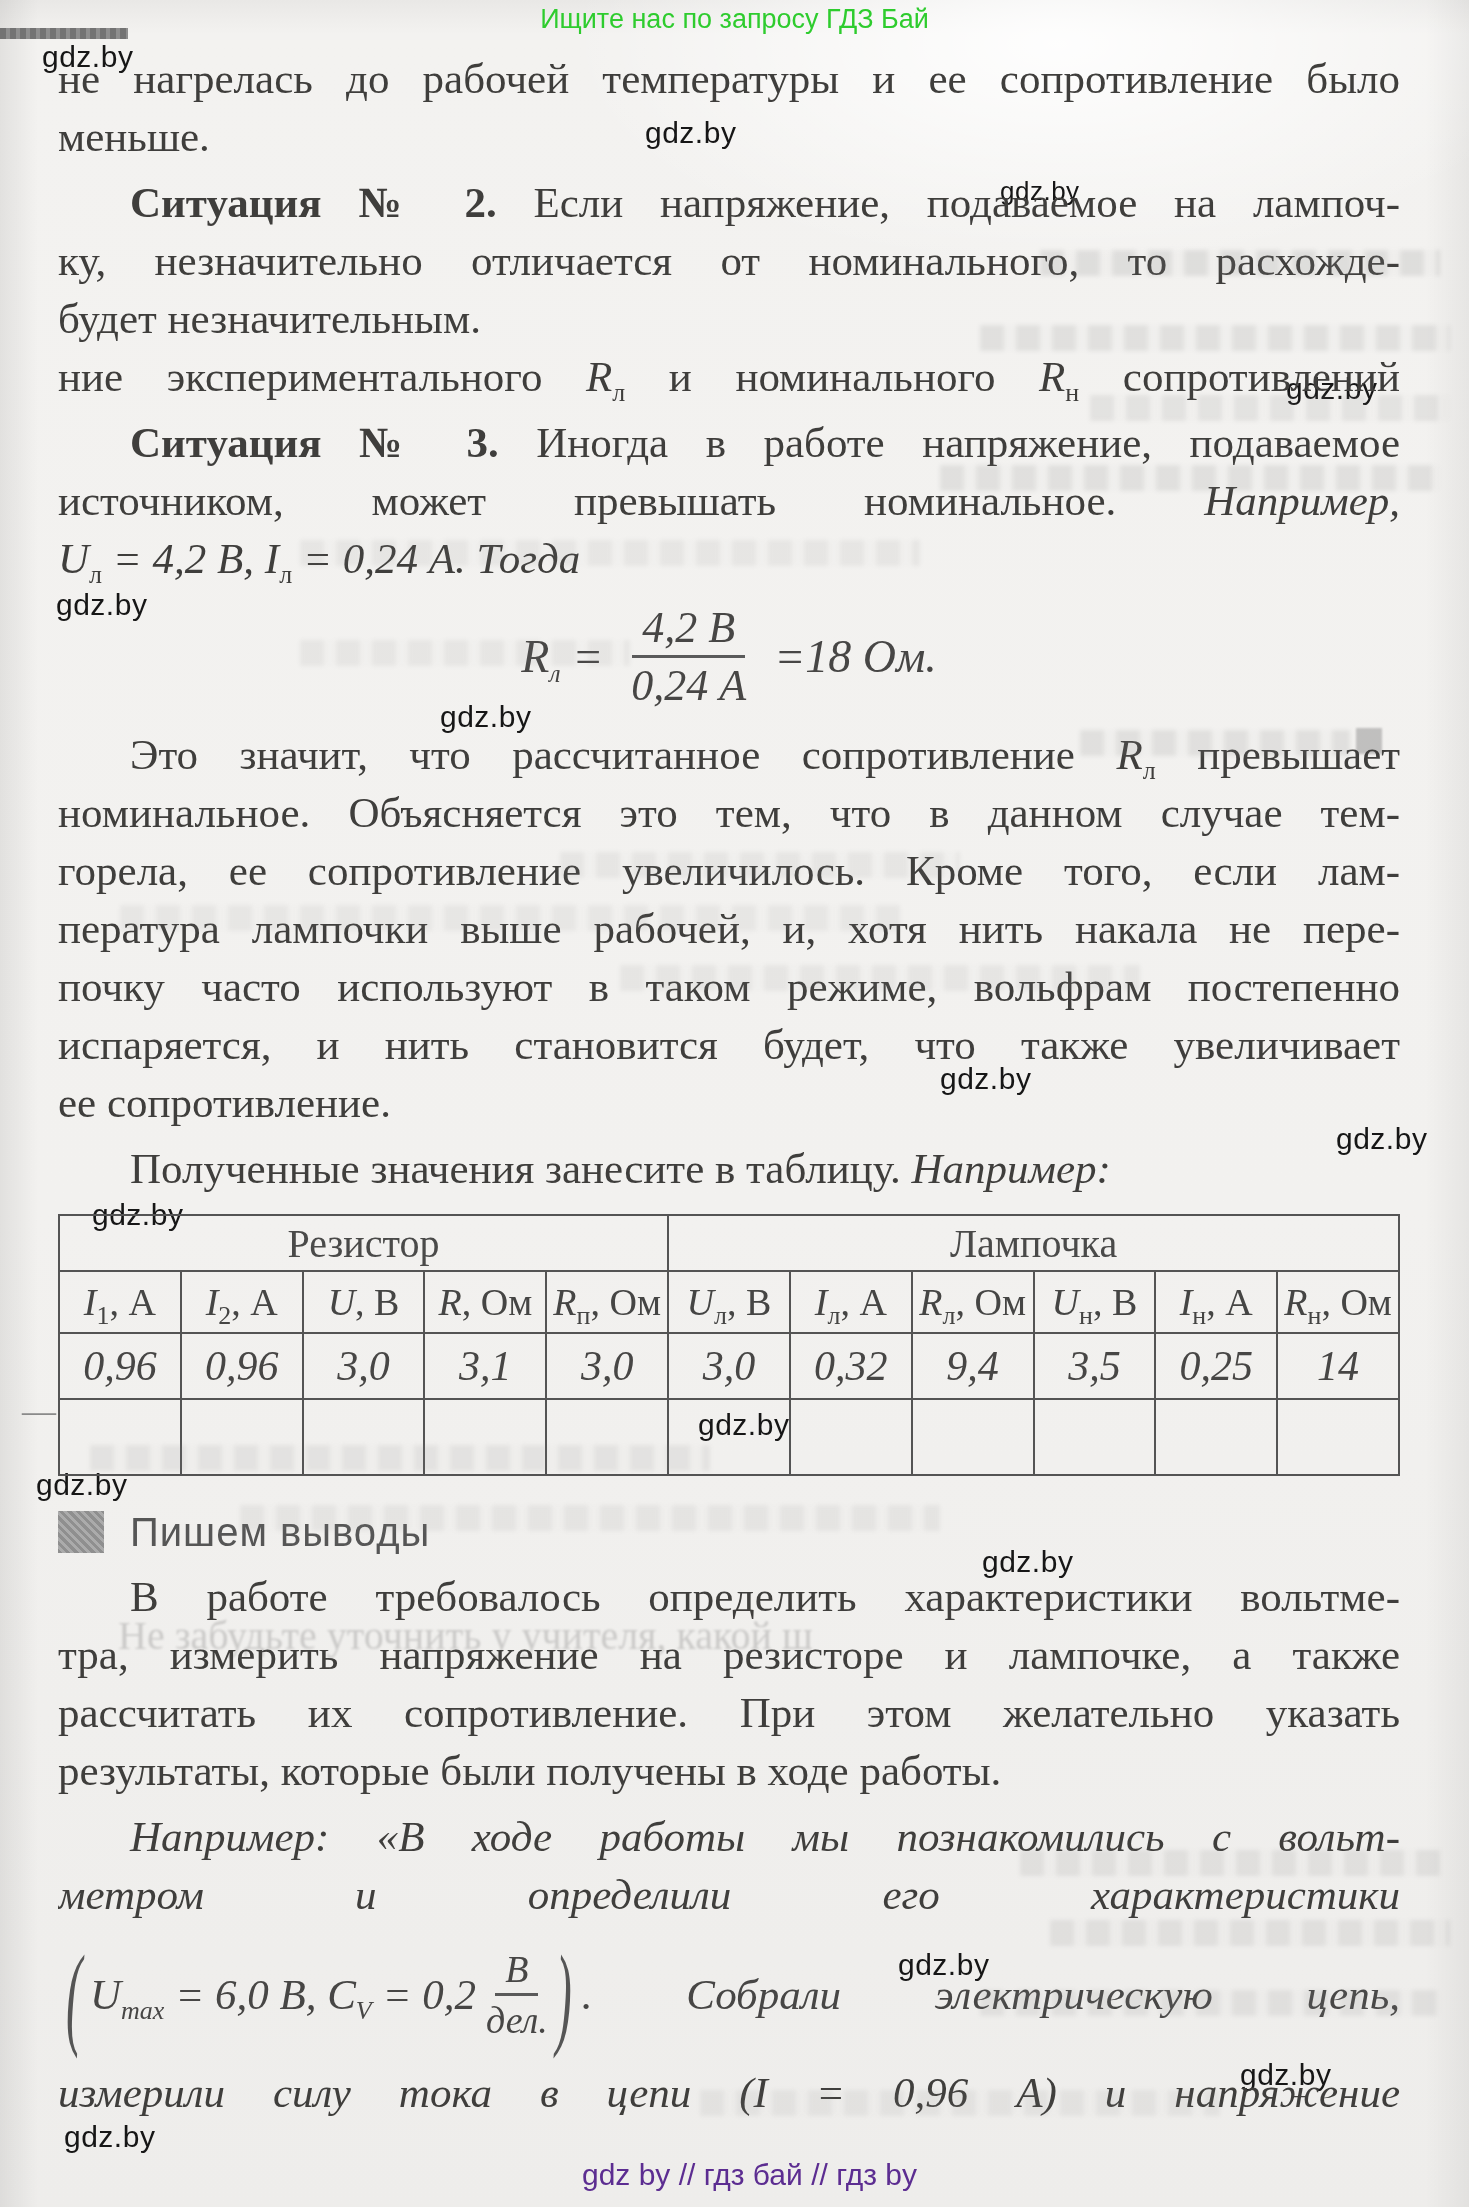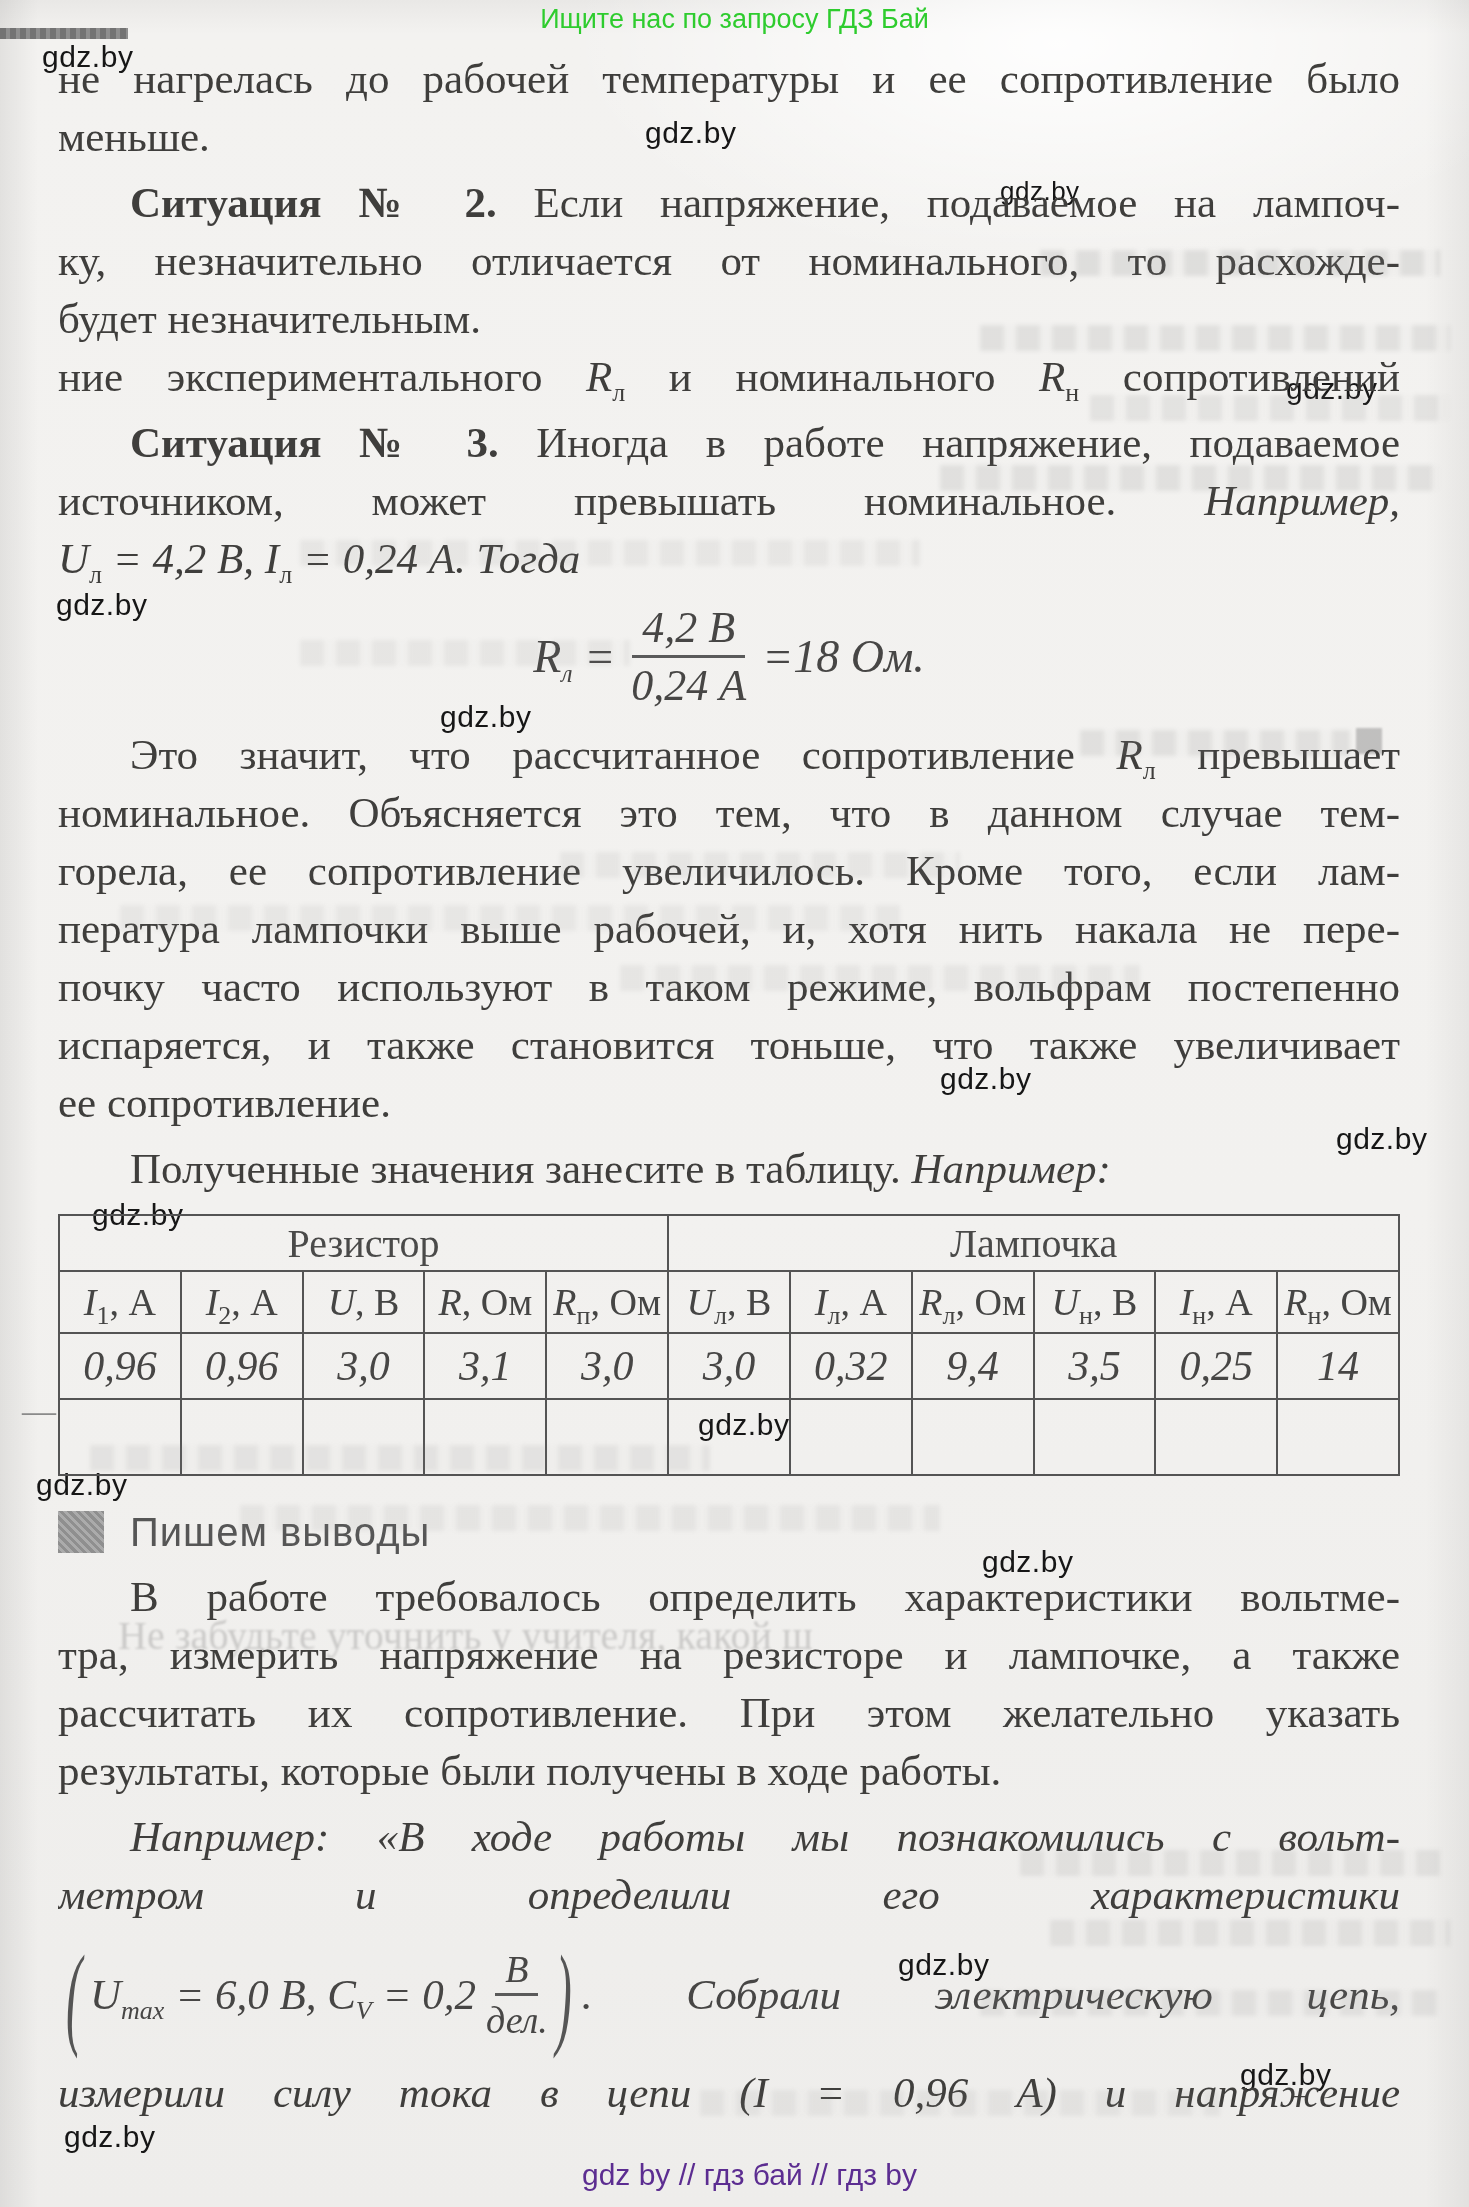--- a/index.html
+++ b/index.html
@@ -33,21 +33,21 @@
   .ln{font-size:43px; line-height:58px; height:58px; overflow:hidden; white-space:normal;}
   .ln.j{text-align:justify;}
   .ln.j::after{content:""; display:inline-block; width:100%;}
   .ln.ind{text-indent:72px;}
   .gap{margin-top:8px;}
   sub{font-size:26px; line-height:0;}
   b{font-weight:bold;}
 
   
   .formula{
-    display:flex; justify-content:center; align-items:center; gap:16px;
+    display:flex; justify-content:center; align-items:center; gap:28px;
     height:124px; margin:6px 0 6px 0; font-style:italic; font-size:46px; color:#474645;
   }
   .frac{display:inline-flex; flex-direction:column; align-items:center; font-size:44px;}
   .frac .num{padding:0 10px 2px 10px; border-bottom:3px solid #5a5a5a;}
   .frac .den{padding-top:2px;}
 
   
   .tbl-wrap{position:relative; margin:16px 0 0 0;}
   table.results{width:100%; border-collapse:collapse; table-layout:fixed;border-radius:8px;}
   table.results th, table.results td{
@@ -149,21 +149,21 @@
       </span>
       <span>=18 Ом.</span>
     </div>
 
     <div class="para gap">
         <div class="ln j ind">Это значит, что рассчитанное сопротивление <i>R</i><sub>л</sub> превышает</div>
         <div class="ln j">номинальное. Объясняется это тем, что в данном случае тем-</div>
         <div class="ln j">горела, ее сопротивление увеличилось. Кроме того, если лам-</div>
         <div class="ln j">пература лампочки выше рабочей, и, хотя нить накала не пере-</div>
         <div class="ln j">почку часто используют в таком режиме, вольфрам постепенно</div>
-        <div class="ln j">испаряется, и также становится тоньше, что также увеличивает</div>
+        <div class="ln j">испаряется, и нить становится будет, что также увеличивает</div>
         <div class="ln">ее сопротивление.</div>
       </div>
 
     <div class="para gap">
         <div class="ln ind">Полученные значения занесите в таблицу. <i>Например:</i></div>
       </div>
 
     <div class="tbl-wrap">
       <table class="results">
           <tbody>

